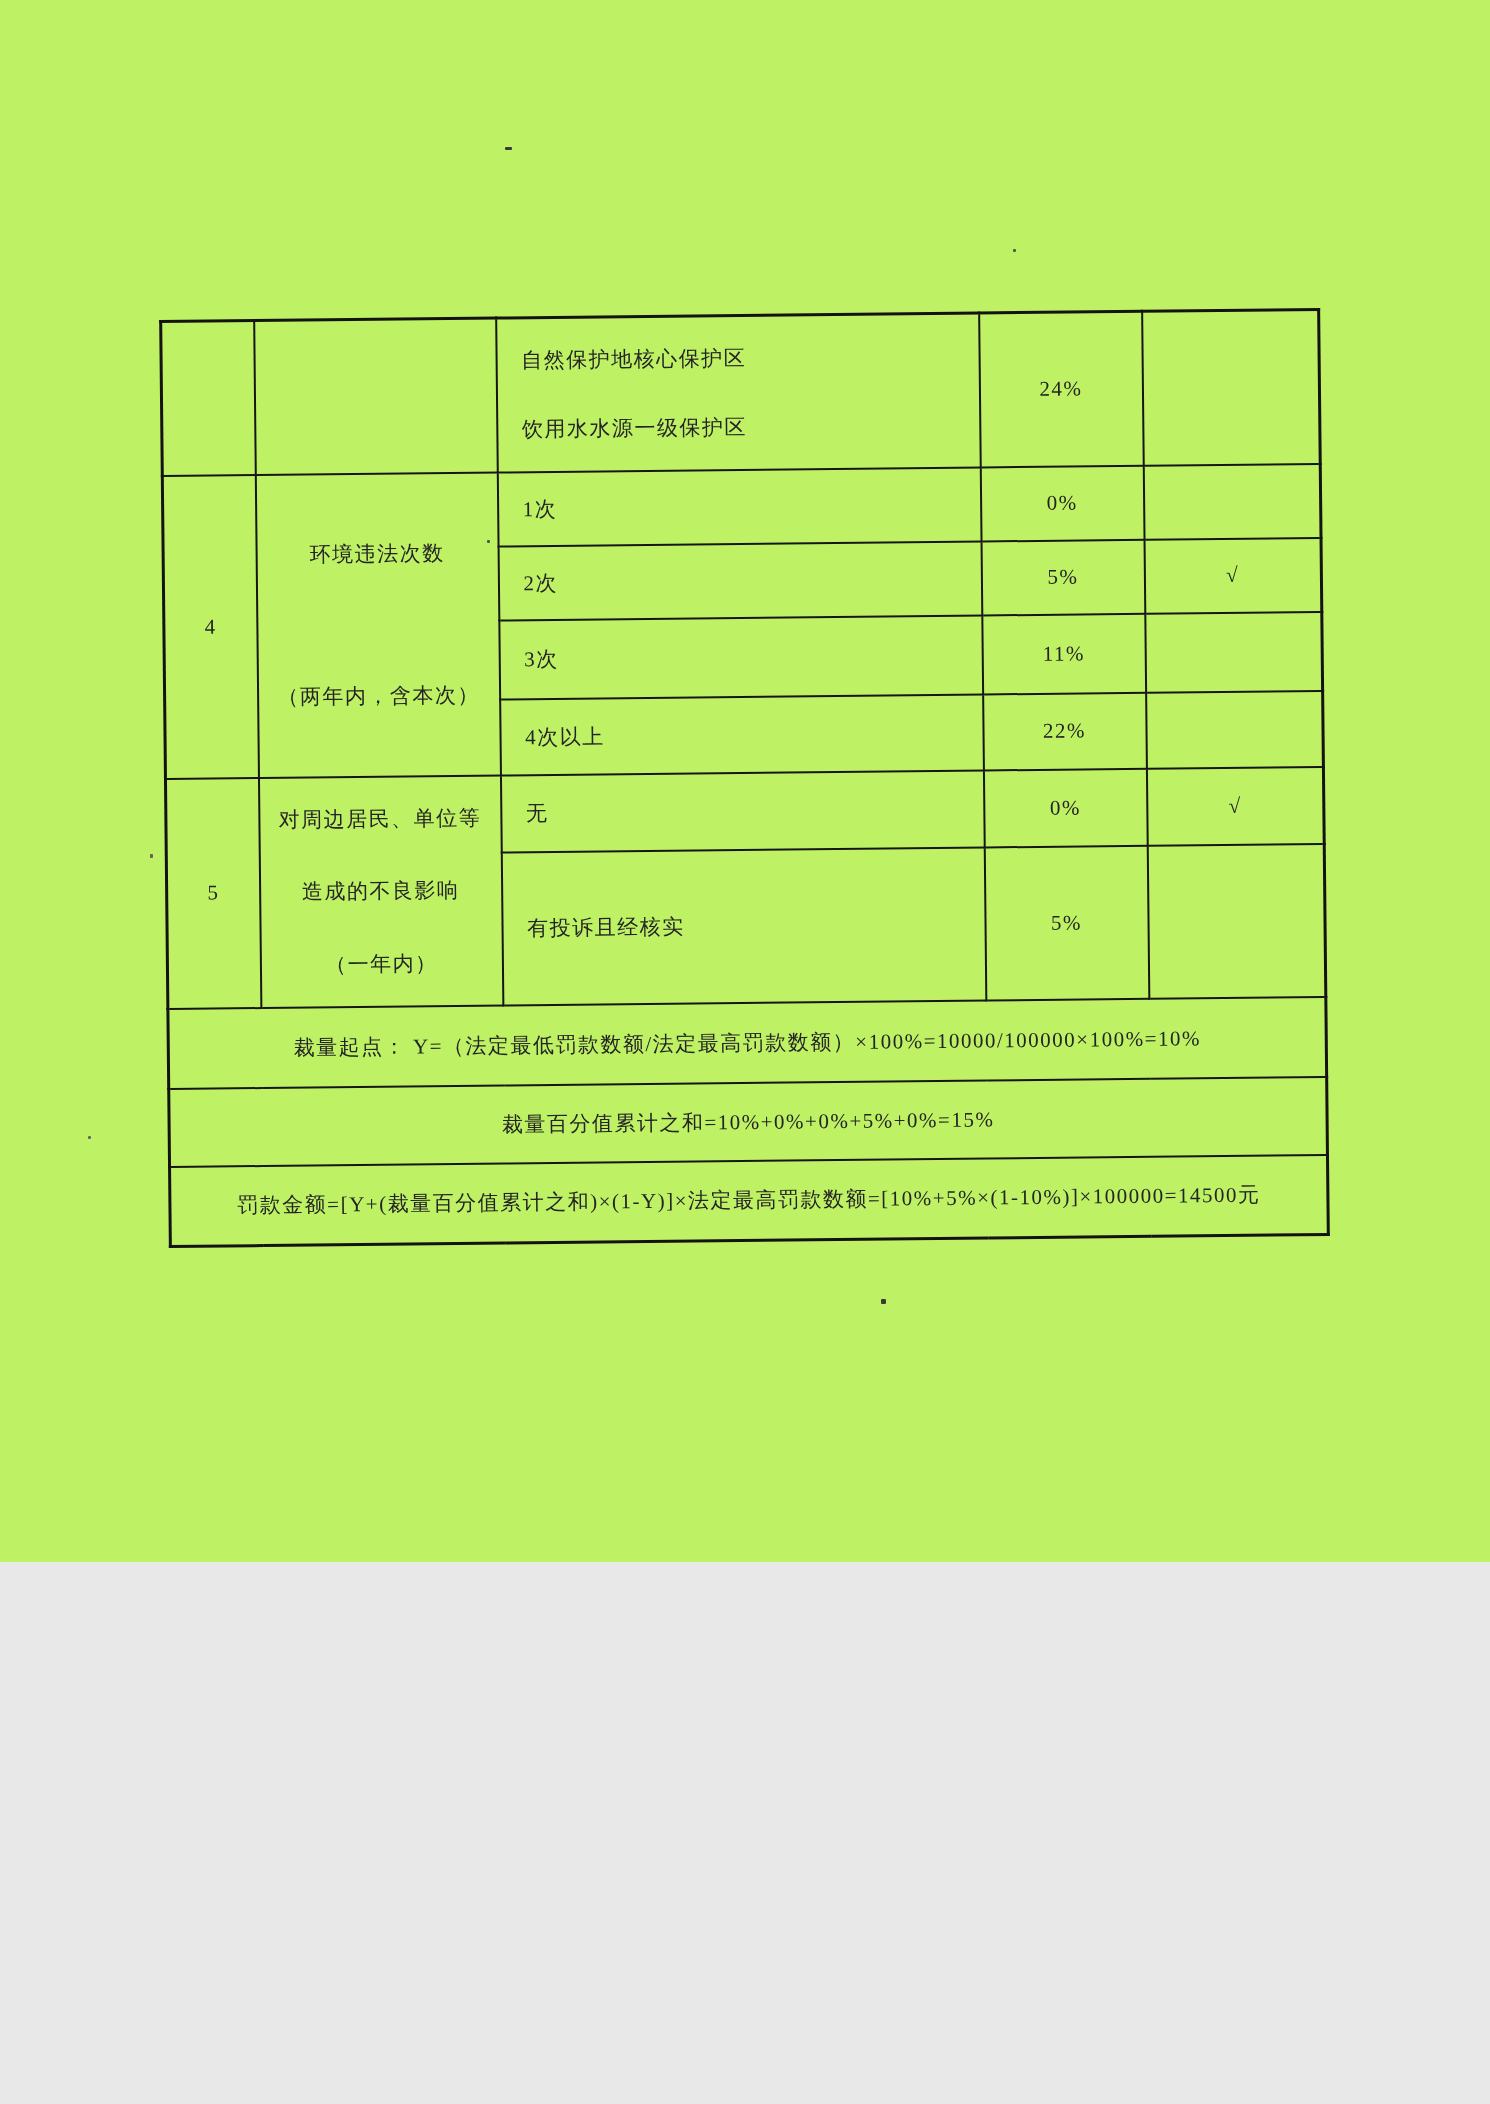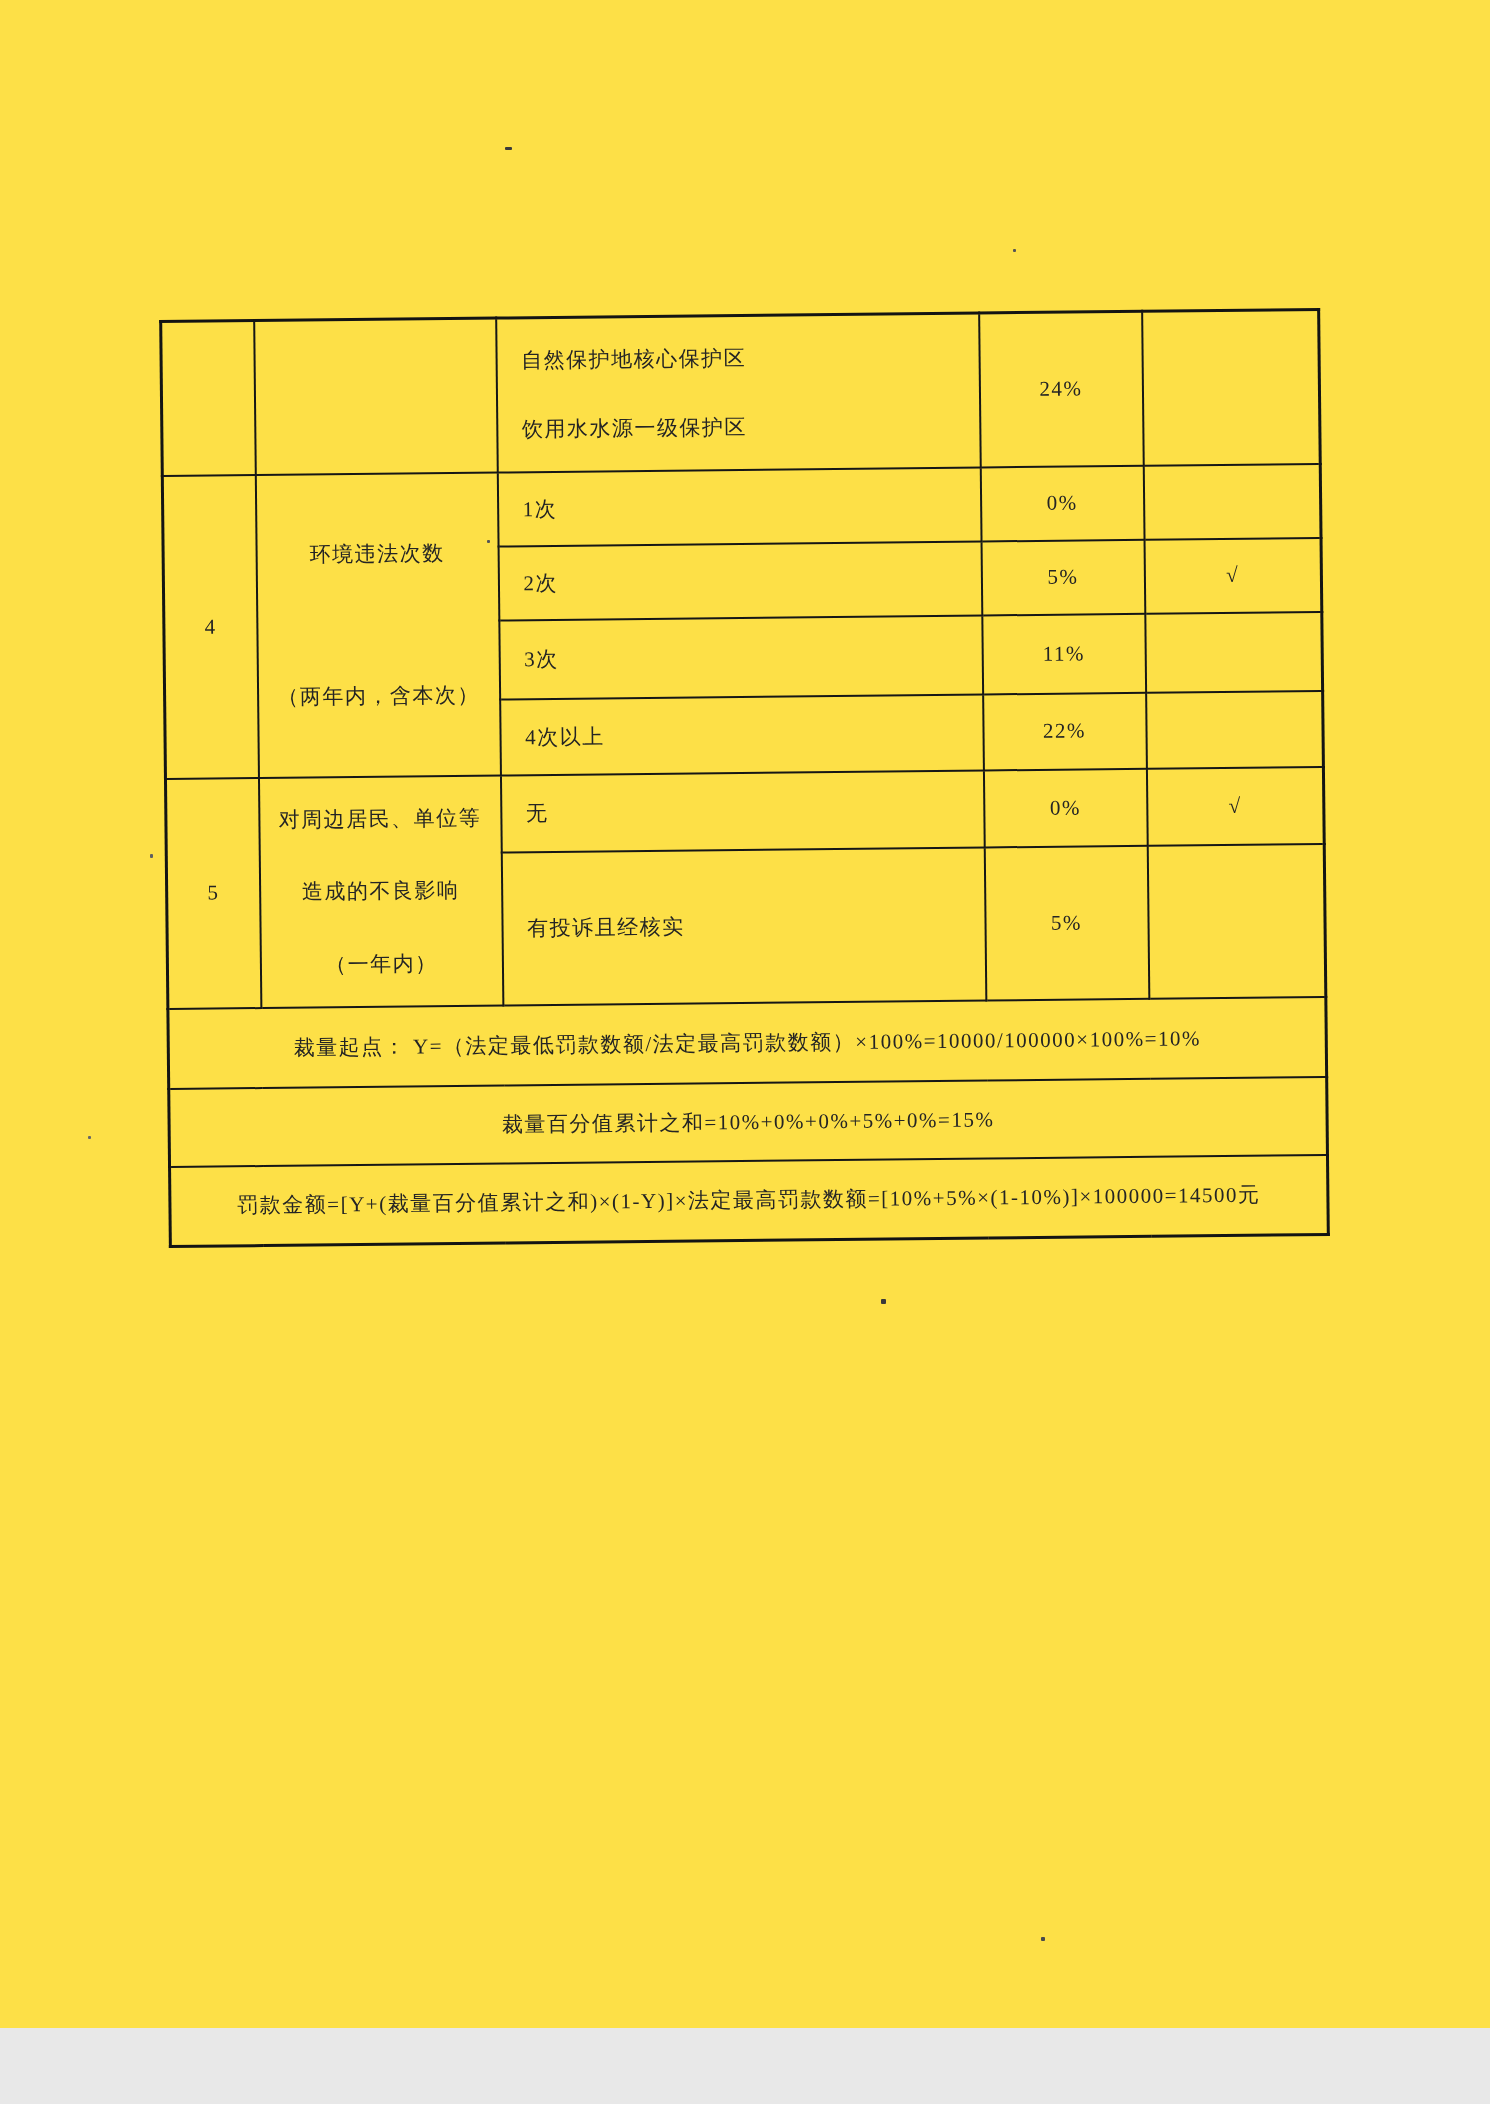--- a/index.html
+++ b/index.html
@@ -2,22 +2,22 @@
 <html><head>
 <meta charset="utf-8">
 <style>
   * { margin:0; padding:0; box-sizing:border-box; }
   html,body { background:#e8e8e8; }
   body {
     font-family:"Liberation Serif","DejaVu Serif",serif;
   }
   .page {
     position:relative;
-    width:1490px; height:2028px;
-    background:#fde047;
+    width:1490px; height:1562px;
+    background:#bef264;
     overflow:hidden;
     color:#1f1f1f;
   }
   .tbl-wrap {
     position:absolute;
     left:164px; top:314px;
     width:1158px;
     transform:rotate(-0.6deg);
     transform-origin:50% 50%;
   }

